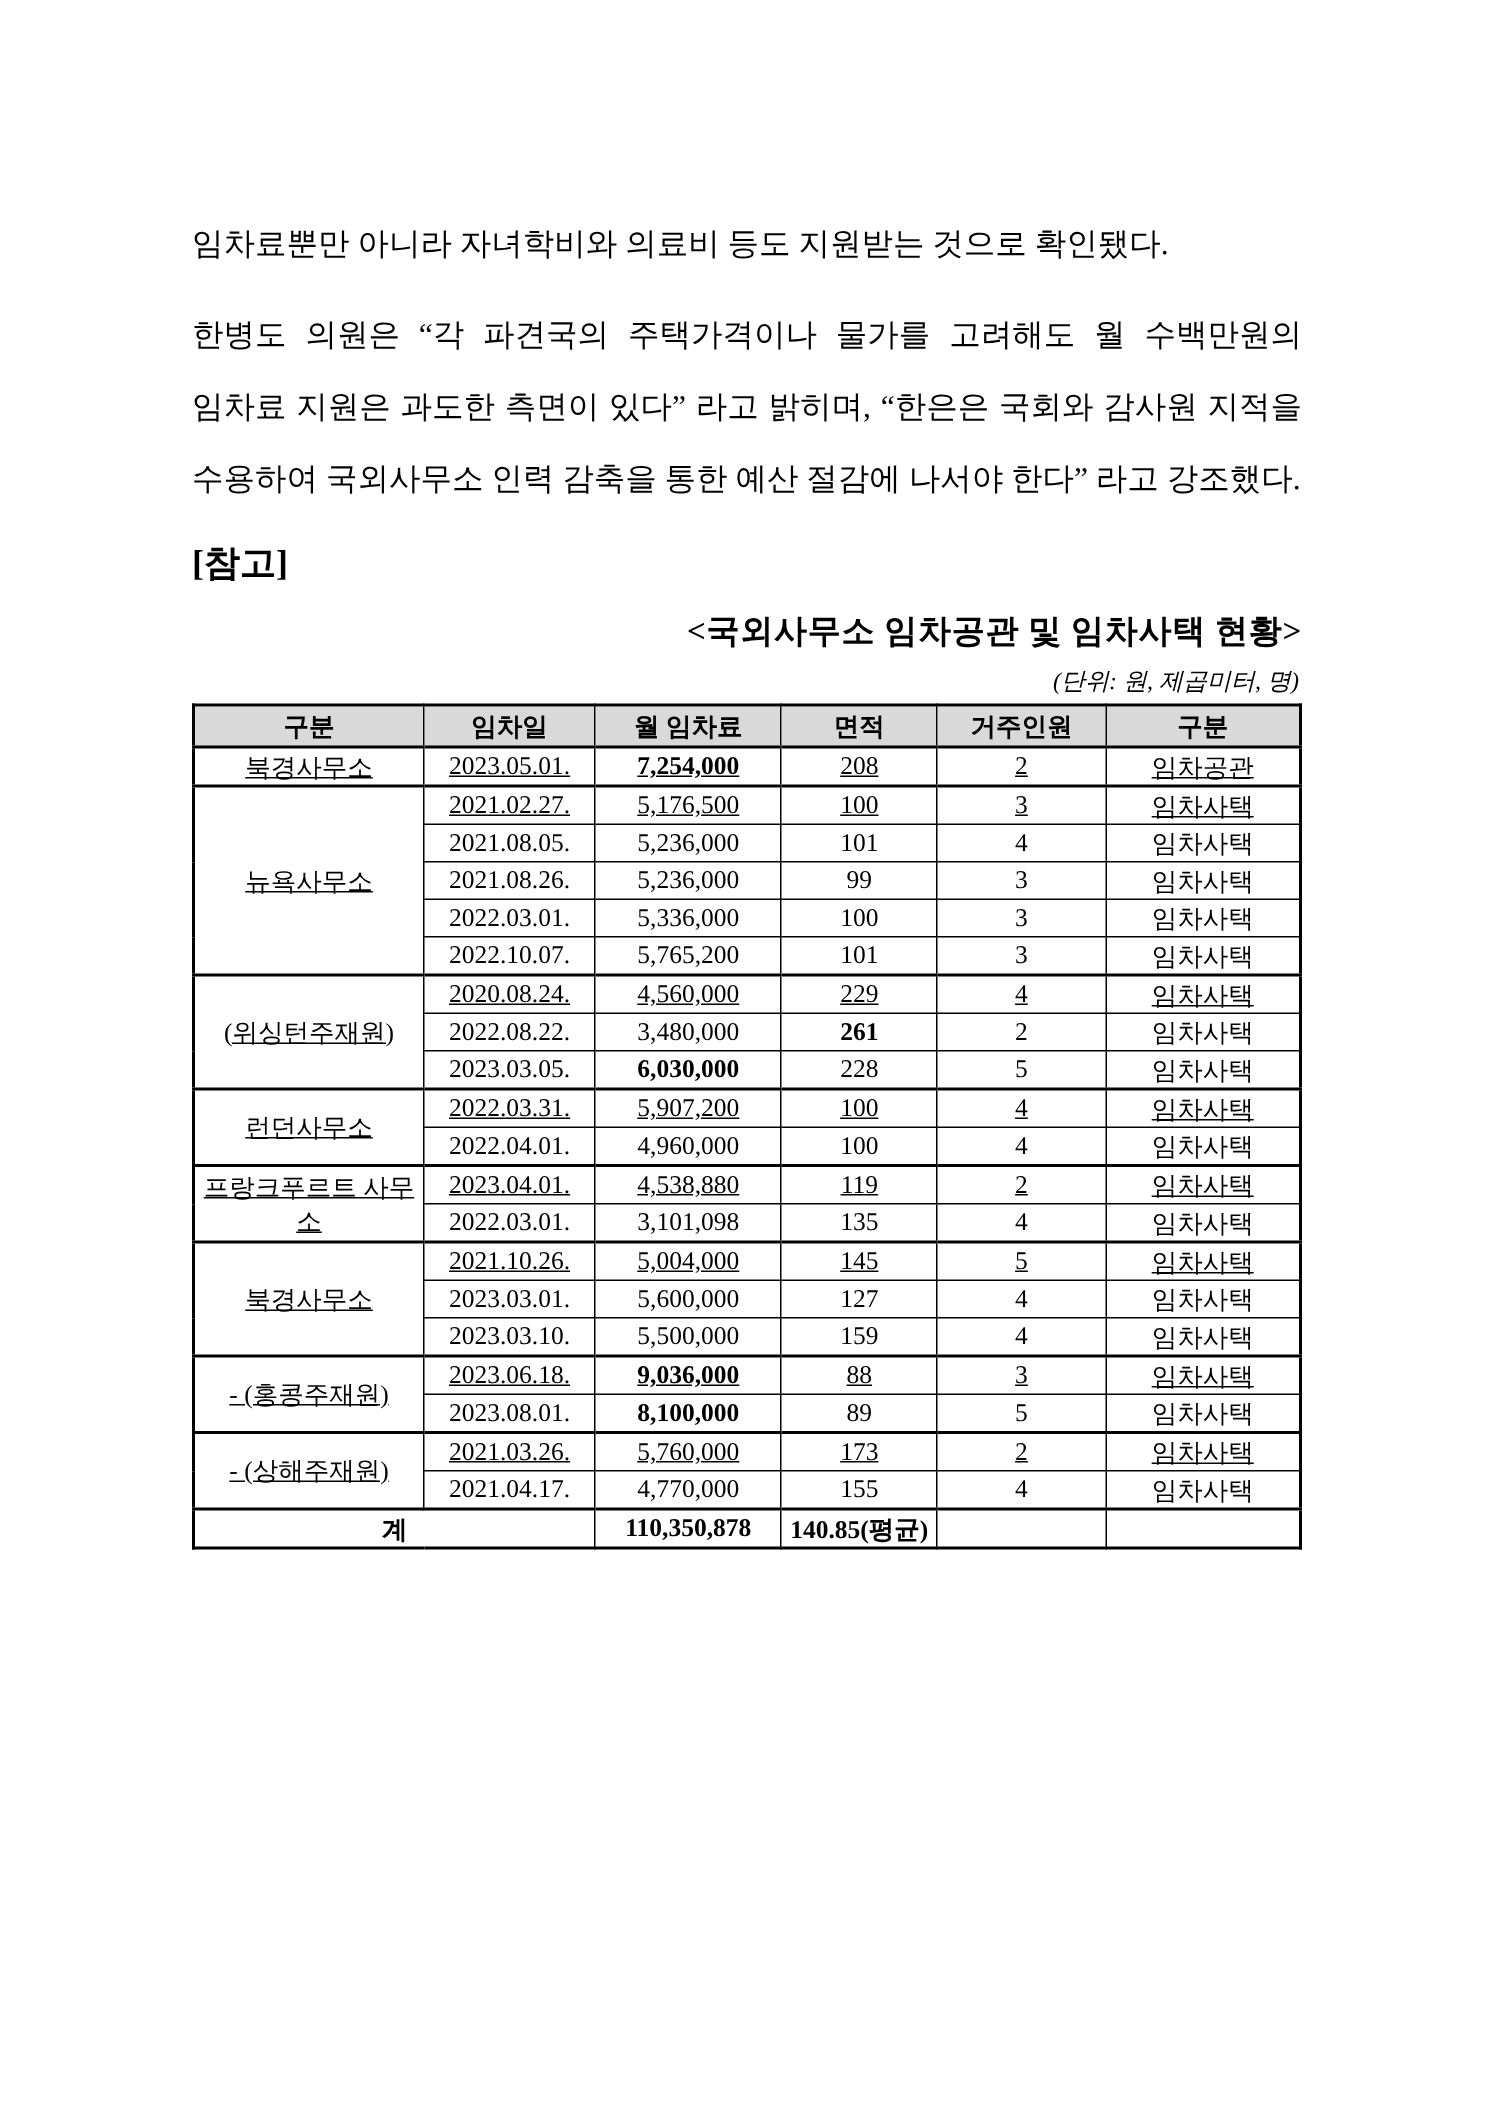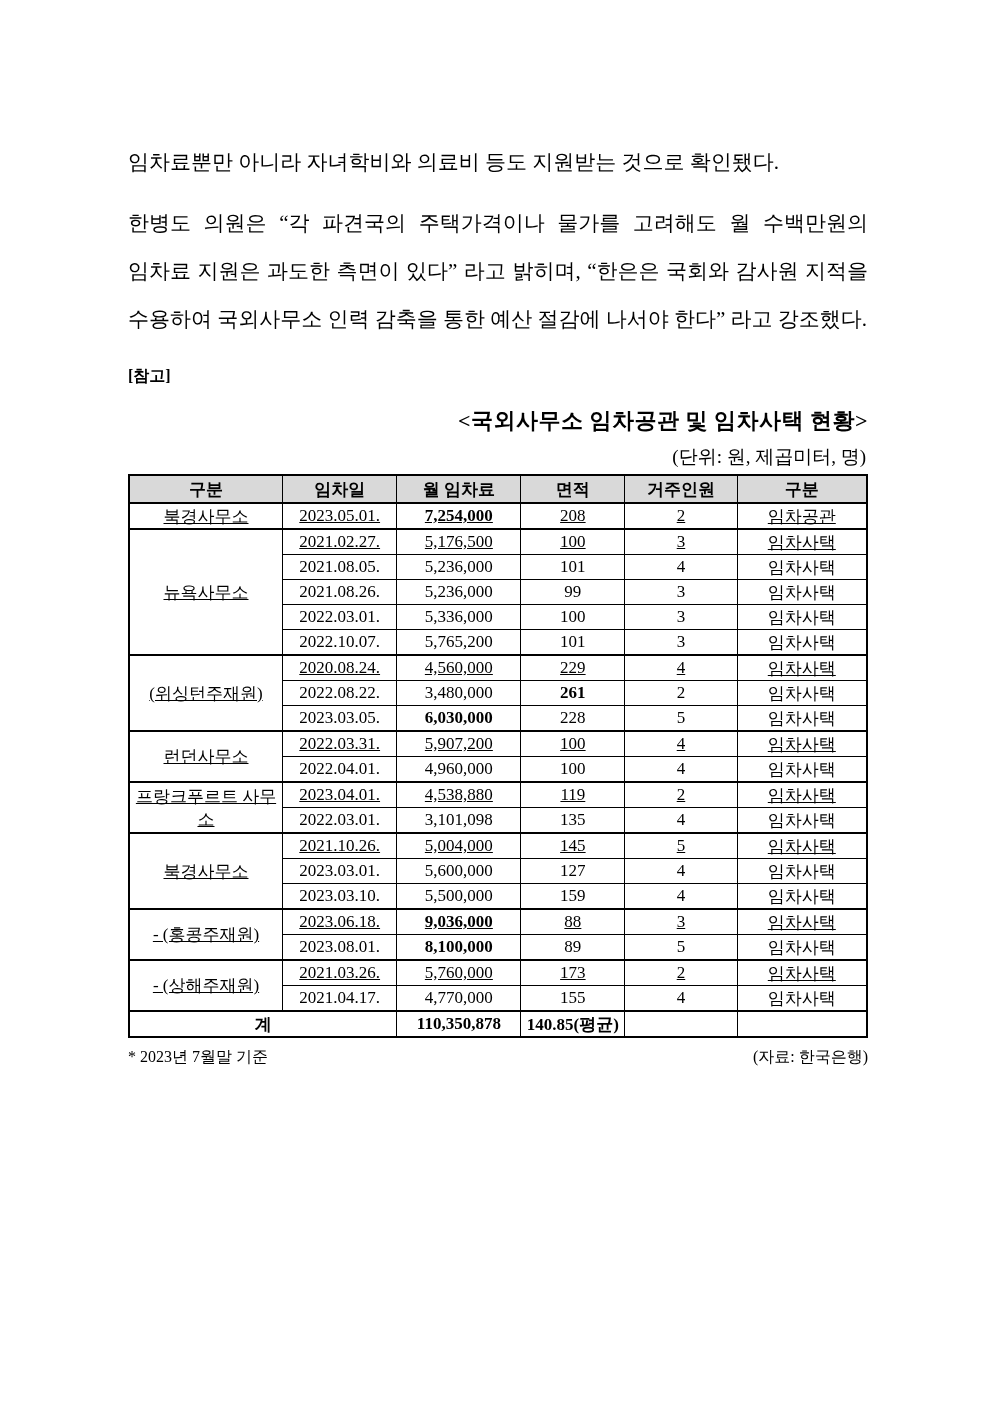--- a/index.html
+++ b/index.html
@@ -21,36 +21,37 @@
     width: 740px;
   }
   p.body-par {
     font-size: 21px;
     line-height: 48px;
     text-align: justify;
     margin: 0 0 13px 0;
     word-break: keep-all;
   }
   .ref-label {
-    font-size: 16px;
+    font-size: 24px;
     font-weight: bold;
     line-height: 40px;
     margin: 6px 0 0 0;
   }
   .tbl-title {
     text-align: right;
     font-weight: bold;
     font-size: 22px;
     margin: 10px 0 8px 0;
     letter-spacing: 0.5px;
   }
   .unit-note {
     text-align: right;
-    font-size: 19px;
+    font-size: 16px;
     margin: 0 2px 4px 0;
+    font-style: italic;
   }
   table.main {
     width: 100%;
     border-collapse: collapse;
     table-layout: fixed;
     border: 2px solid #000;
     font-size: 17px;
   }
   table.main th, table.main td {
     border: 1px solid #000;
@@ -282,20 +283,16 @@
         <tr class="total-row">
           <td colspan="2">계</td>
           <td>110,350,878</td>
           <td>140.85(평균)</td>
           <td></td>
           <td></td>
         </tr>
       </tbody>
     </table>
 
-    <div class="foot-row">
-      <span>* 2023년 7월말 기준</span>
-      <span>(자료: 한국은행)</span>
-    </div>
   </div>
 
   <div class="page-number">- 2 -</div>
 </div>
 
 </body></html>

